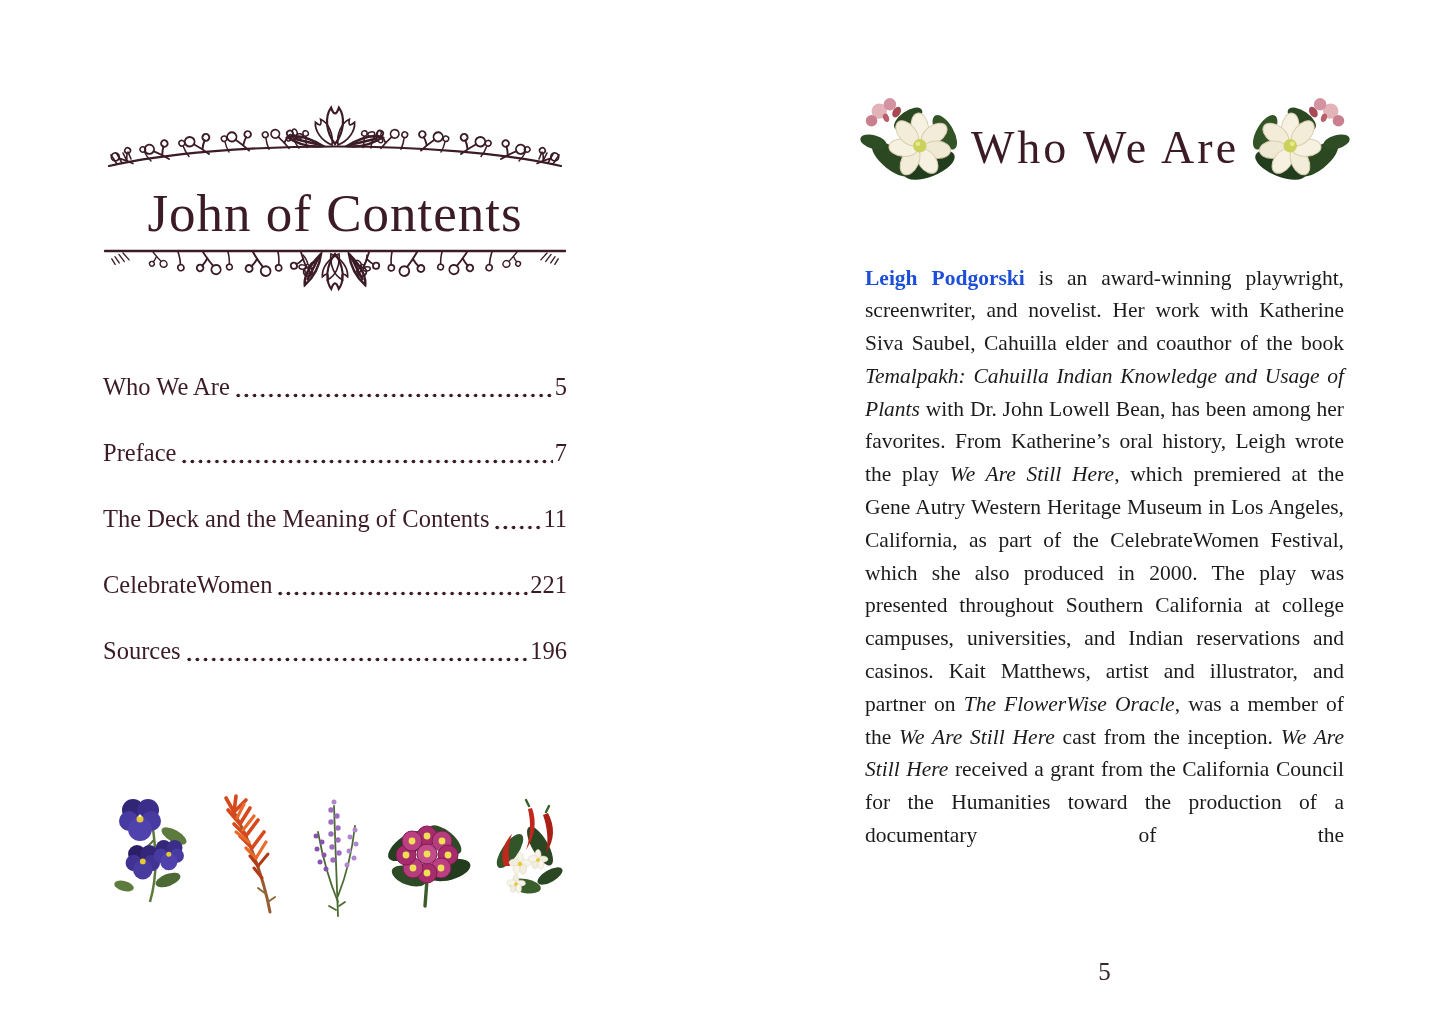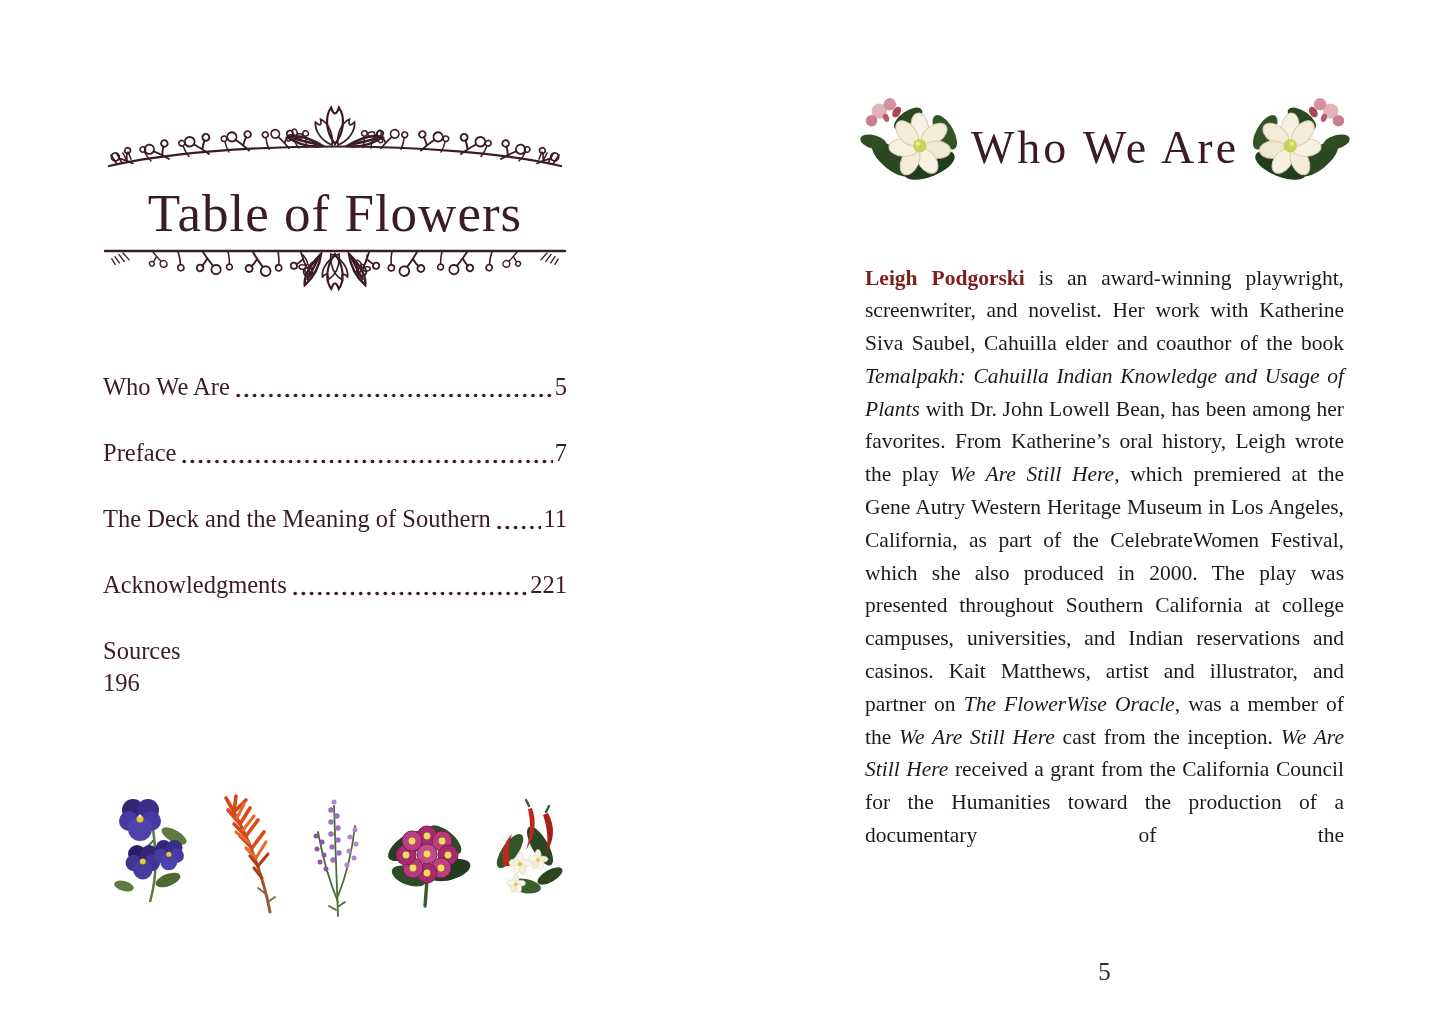--- a/index.html
+++ b/index.html
@@ -15,21 +15,21 @@
   .ornament-block{position:absolute;top:80px;left:101px;width:468px;text-align:center;}
   .ornament-block svg{display:block;margin:0 auto;}
   .toc-title{
     margin:2px 0 0 0;font-weight:400;color:#3b1b26;
     font-size:53px;line-height:58px;letter-spacing:1px;white-space:nowrap;
   }
   .orn-bottom{margin-top:4px;}
 
   .toc-list{position:absolute;top:372px;left:103px;width:464px;color:#3b1b26;}
   .toc-row{display:flex;align-items:baseline;font-size:24.5px;line-height:29px;margin-bottom:37px;}
-  .toc-row:last-child{margin-bottom:0;flex-direction:column;}
+  .toc-row:last-child{margin-bottom:0;}
   .toc-label{white-space:nowrap;}
   .toc-dots{
     flex:1;height:5px;margin:0 2px 0 6px;align-self:flex-end;margin-bottom:3px;
     background-image:radial-gradient(circle at 2.2px 2.5px, #3b1b26 1.6px, rgba(0,0,0,0) 2.1px);
     background-size:8.2px 5px;background-repeat:repeat-x;background-position:left bottom;
   }
   .toc-page{white-space:nowrap;}
 
   .flower-row{
     position:absolute;top:788px;left:100px;width:470px;
@@ -46,21 +46,21 @@
   }
   .who-title{
     margin:0;font-weight:400;color:#3b1b26;font-size:46px;line-height:52px;
     letter-spacing:3px;white-space:nowrap;transform:translateY(8px);
   }
   .who-body{
     position:absolute;top:240px;left:143px;width:479px;
     color:#1b1b1b;font-size:21.5px;line-height:32.8px;
     text-align:justify;text-align-last:justify;
   }
-  .who-body .bold-maroon{font-weight:700;color:#7f1d1d;}
+  .who-body .bold-maroon{font-weight:700;color:#1d4ed8;}
   .who-body .i{font-style:italic;}
   .page-number{
     position:absolute;top:958px;left:143px;width:479px;text-align:center;
     color:#3a2530;font-size:25px;
   }
 
   .svg-defs{position:absolute;width:0;height:0;overflow:hidden;}
 </style>
 </head>
 <body>
@@ -151,21 +151,21 @@
         <use href="#sprig2" transform="translate(262,67.6) rotate(15) scale(-0.85,0.85)"></use>
         <use href="#bud" transform="translate(234,64) scale(1.3)"></use>
         <use href="#bud" transform="translate(231,65) rotate(-30)"></use>
         <use href="#bud" transform="translate(237,65) rotate(30)"></use>
         <use href="#leafo" transform="translate(222,66) rotate(-52) scale(1.5)"></use>
         <use href="#leafo" transform="translate(246,66) rotate(52) scale(-1.5,1.5)"></use>
         <use href="#fl4" transform="translate(198,68) rotate(-22)"></use>
         <use href="#fl4" transform="translate(270,68) rotate(22)"></use>
       </svg>
 
-      <h1 class="toc-title">Table of Flowers</h1>
+      <h1 class="toc-title">John of Contents</h1>
 
       <svg class="orn-bottom" width="468" height="86" viewBox="0 0 468 86">
         <g stroke="#3b1b26" stroke-width="2.4" fill="none" stroke-linecap="round">
           <path d="M4,9 L464,9"></path>
         </g>
         <use href="#feather" transform="translate(22,11) rotate(172) scale(0.85)"></use>
         <use href="#feather" transform="translate(446,11) rotate(188) scale(-0.85,0.85)"></use>
         <use href="#sprig1" transform="translate(52,10) rotate(150) scale(0.8)"></use>
         <use href="#sprig2" transform="translate(77,10) rotate(160) scale(0.95)"></use>
         <use href="#sprig1" transform="translate(102,10) rotate(155) scale(1.1)"></use>
@@ -195,26 +195,26 @@
           <span class="toc-label">Who We Are</span>
           <span class="toc-dots"></span>
           <span class="toc-page">5</span>
         </div>
         <div class="toc-row">
           <span class="toc-label">Preface</span>
           <span class="toc-dots"></span>
           <span class="toc-page">7</span>
         </div>
         <div class="toc-row">
-          <span class="toc-label">The Deck and the Meaning of Southern</span>
+          <span class="toc-label">The Deck and the Meaning of Contents</span>
           <span class="toc-dots"></span>
           <span class="toc-page">11</span>
         </div>
         <div class="toc-row">
-          <span class="toc-label">Acknowledgments</span>
+          <span class="toc-label">CelebrateWomen</span>
           <span class="toc-dots"></span>
           <span class="toc-page">221</span>
         </div>
         <div class="toc-row">
           <span class="toc-label">Sources</span>
           <span class="toc-dots"></span>
           <span class="toc-page">196</span>
         </div>
       </div>
 

